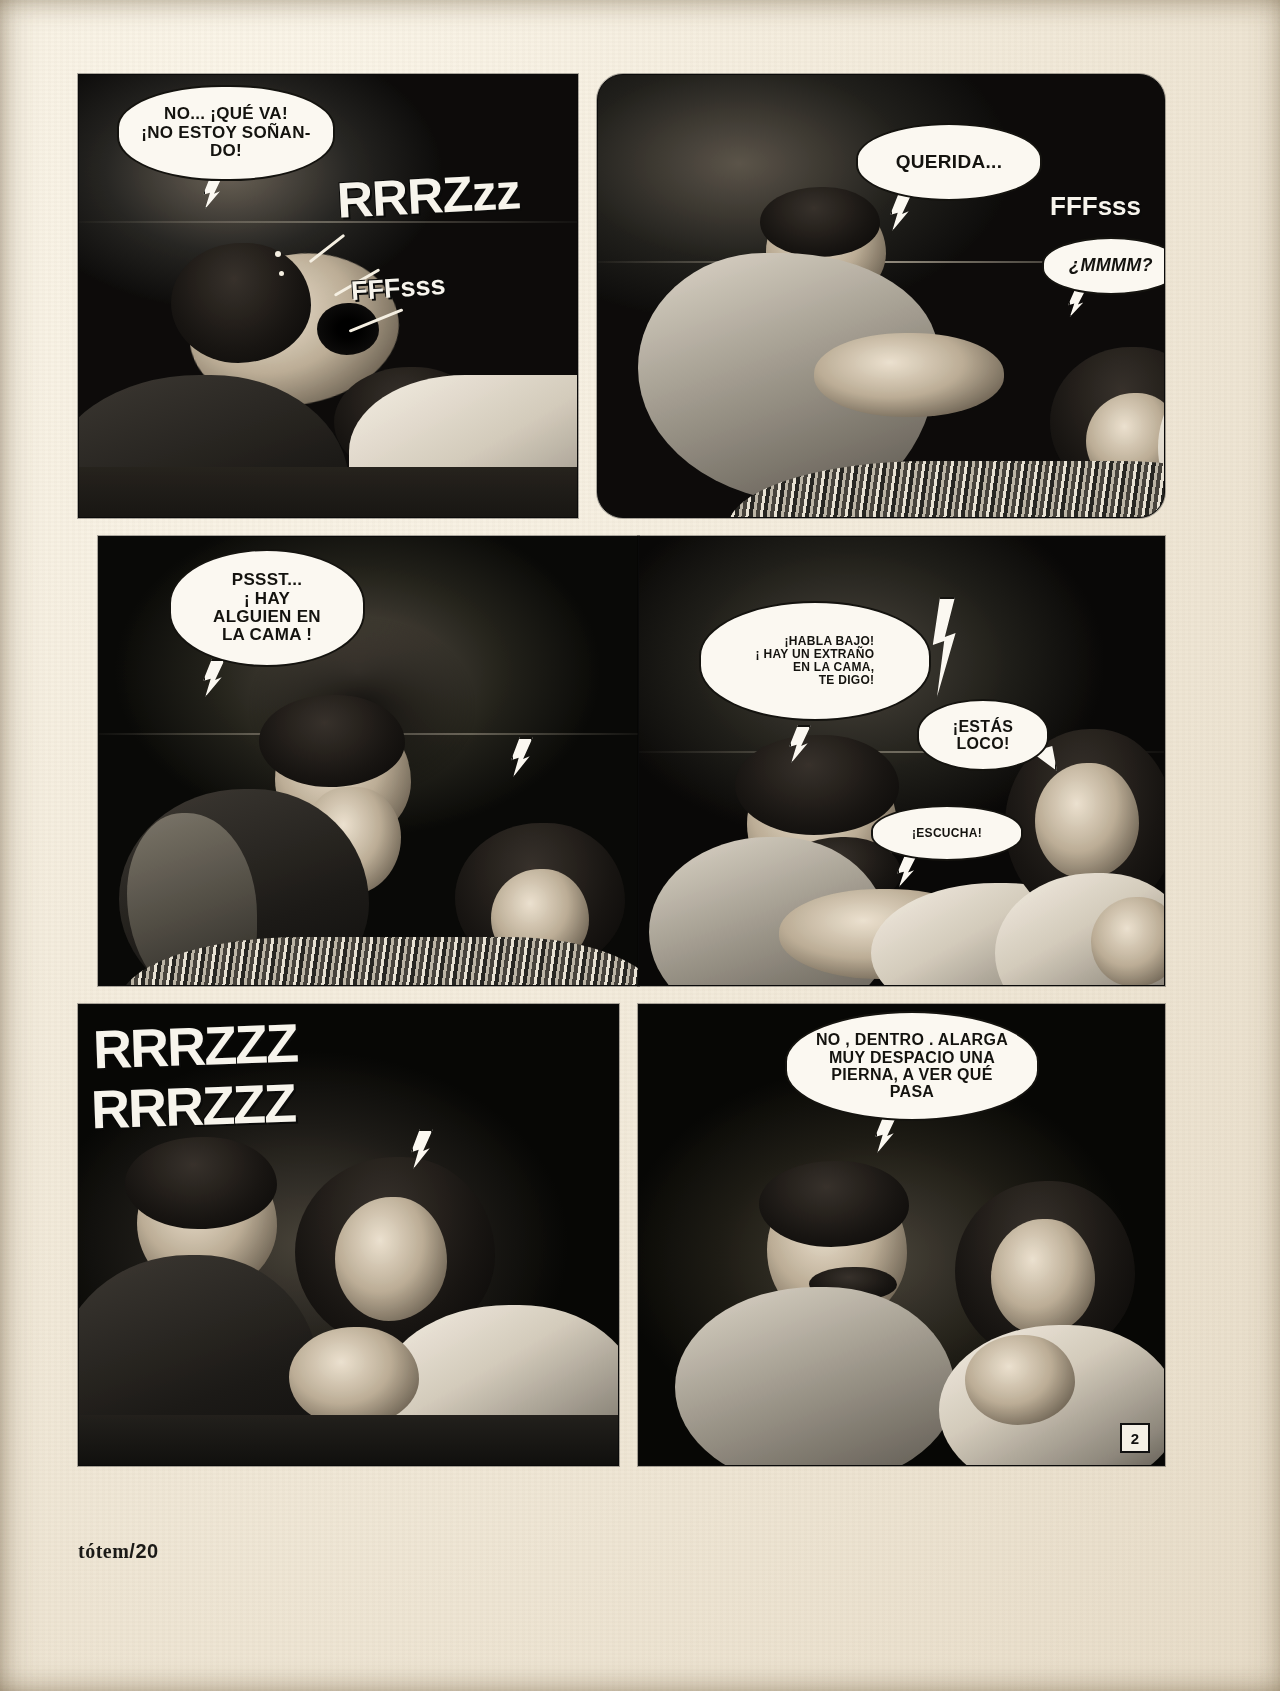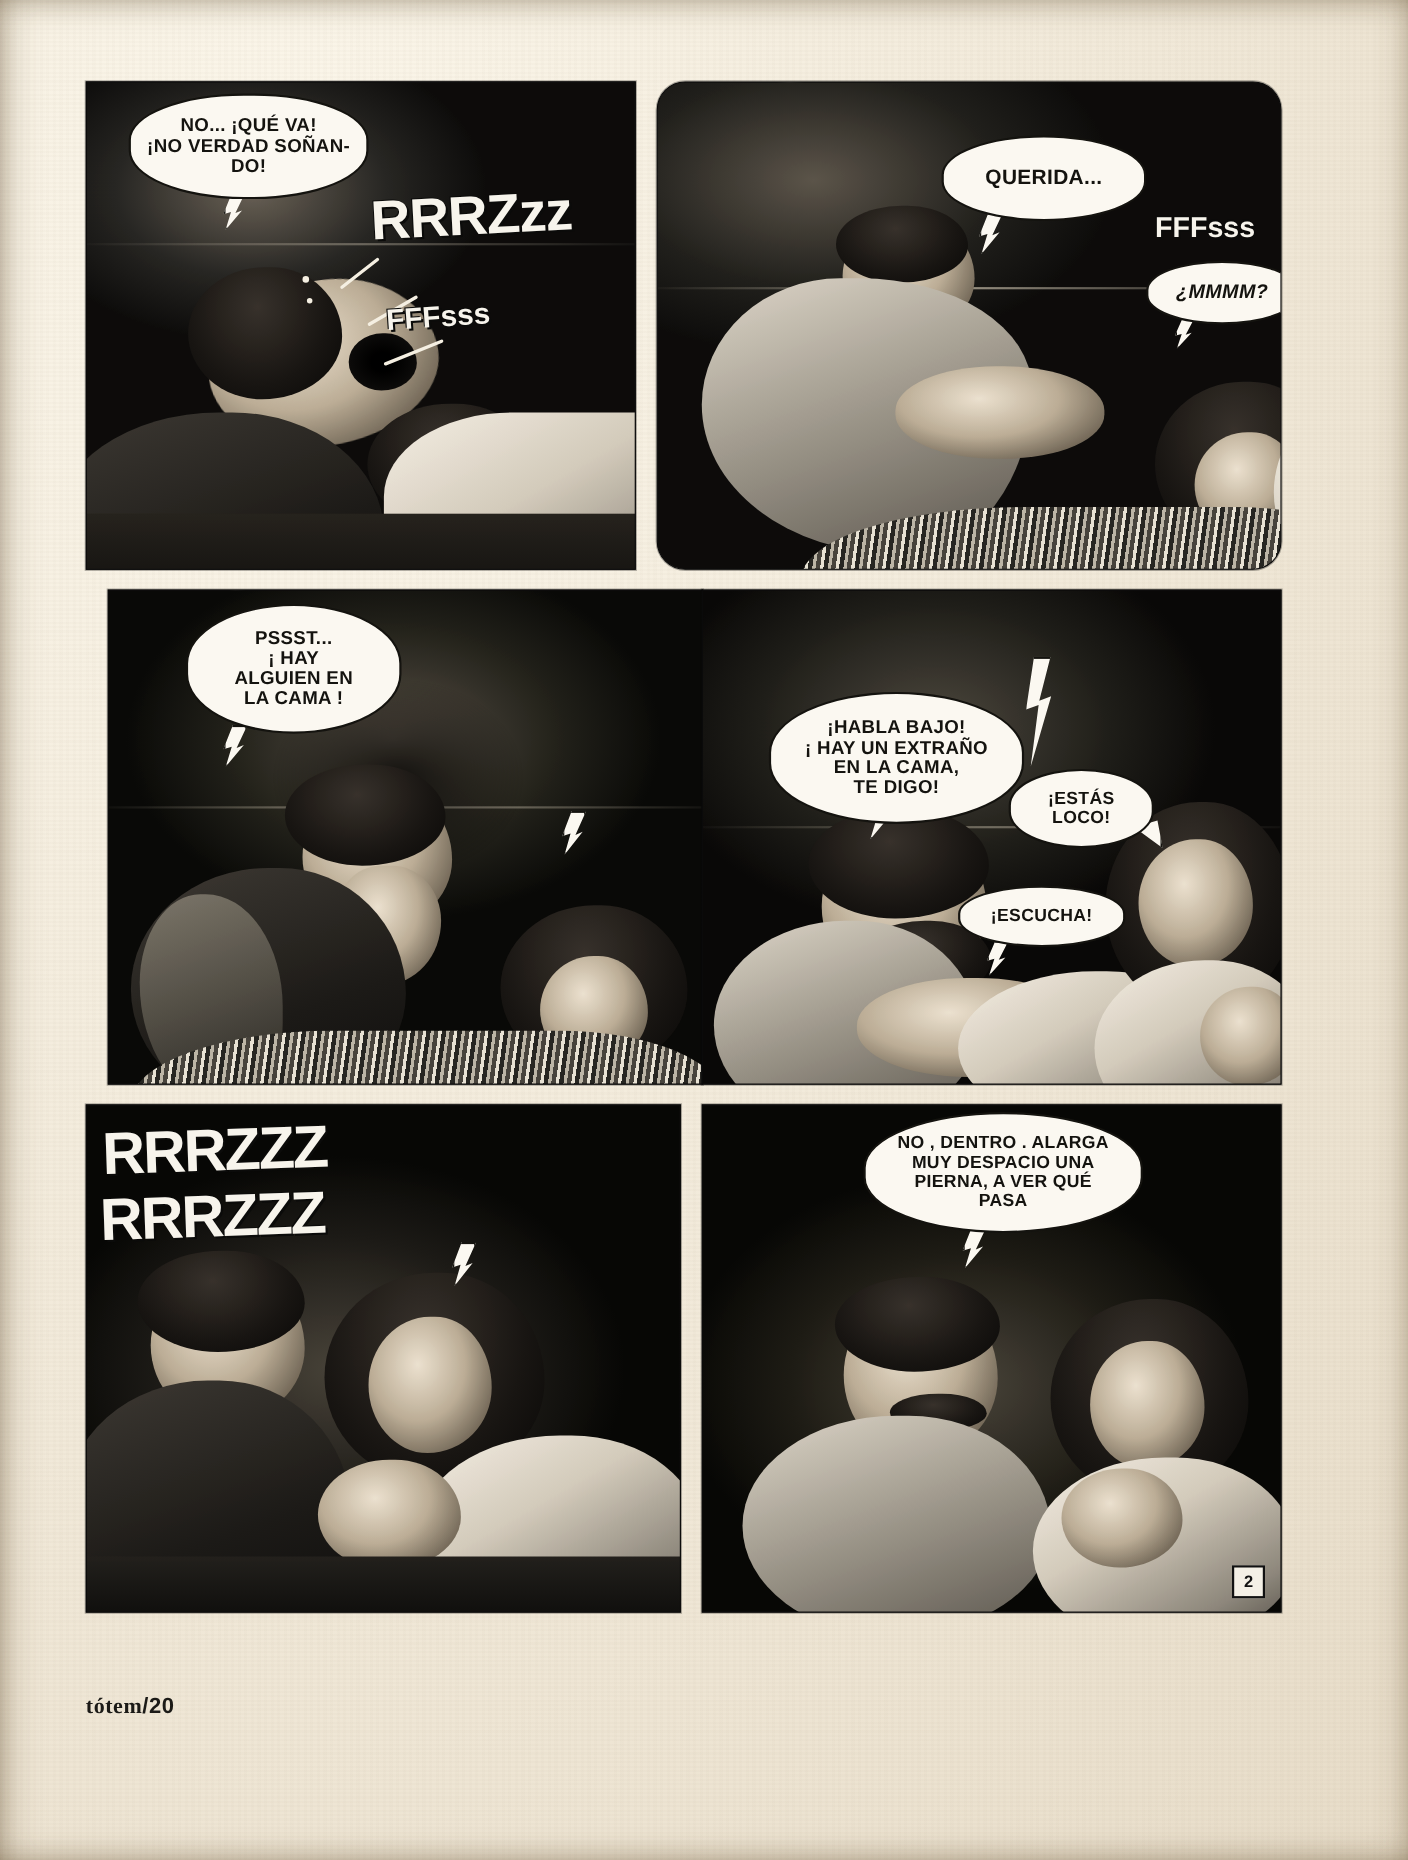--- a/index.html
+++ b/index.html
@@ -215,21 +215,21 @@
 
       <div class="stroke" style="left:226px; top:172px; width:44px; height:3px; transform:rotate(-38deg);"></div>
       <div class="stroke" style="left:252px; top:206px; width:52px; height:3px; transform:rotate(-30deg);"></div>
       <div class="stroke" style="left:268px; top:244px; width:58px; height:3px; transform:rotate(-22deg);"></div>
       <div class="dot" style="left:196px; top:176px; width:6px; height:6px;"></div>
       <div class="dot" style="left:200px; top:196px; width:5px; height:5px;"></div>
     </div>
 
     <div class="balloon" style="left:38px; top:10px; width:218px; height:96px; font-size:17px; border-radius:48% 48% 48% 48% / 44% 44% 46% 46%;">
       <span class="txt">NO... ¡QUÉ VA!
-¡NO VERDAD SOÑAN-
+¡NO ESTOY SOÑAN-
 DO!</span>
     </div>
     <div class="bolt" style="left:124px; top:100px; width:16px; height:30px; clip-path:polygon(40% 0%, 100% 0%, 55% 55%, 85% 48%, 10% 100%, 35% 52%, 0% 58%);"></div>
 
     <div class="sfx" style="left:258px; top:92px; font-size:50px; letter-spacing:-1px; transform:rotate(-3deg);">
       <span>RRRZzz</span>
     </div>
     <div class="sfx" style="left:272px; top:198px; font-size:27px; transform:rotate(-4deg);">
       <span>FFFsss</span>
     </div>
@@ -313,35 +313,35 @@
       <div class="blob sheet" style="left:232px; top:346px; width:250px; height:140px;"></div>
 
       <div class="blob hair-dark" style="left:366px; top:192px; width:170px; height:190px;"></div>
       <div class="blob skin" style="left:396px; top:226px; width:104px; height:116px;"></div>
       <div class="blob sheet" style="left:356px; top:336px; width:200px; height:160px;"></div>
       <div class="blob skin" style="left:452px; top:360px; width:90px; height:90px;"></div>
     </div>
 
     <div class="bolt" style="left:292px; top:60px; width:26px; height:96px; clip-path:polygon(30% 0%, 80% 0%, 46% 40%, 82% 36%, 20% 100%, 44% 44%, 6% 48%);"></div>
 
-    <div class="balloon" style="left:60px; top:92px; width:232px; height:120px; font-size:17px;">
+    <div class="balloon" style="left:60px; top:64px; width:232px; height:120px; font-size:12px;text-align:right;">
       <span class="txt">¡HABLA BAJO!
 ¡ HAY UN EXTRAÑO
 EN LA CAMA,
 TE DIGO!</span>
     </div>
     <div class="bolt" style="left:150px; top:188px; width:18px; height:34px; clip-path:polygon(40% 0%, 100% 0%, 55% 55%, 85% 48%, 10% 100%, 35% 52%, 0% 58%);"></div>
 
     <div class="balloon" style="left:278px; top:162px; width:132px; height:72px; font-size:16px;">
       <span class="txt">¡ESTÁS
 LOCO!</span>
     </div>
     <div class="bolt" style="left:384px; top:196px; width:30px; height:34px; clip-path:polygon(0% 10%, 60% 0%, 40% 46%, 86% 34%, 100% 100%, 42% 62%, 8% 60%);"></div>
 
-    <div class="balloon" style="left:232px; top:268px; width:152px; height:56px; font-size:16px;">
+    <div class="balloon" style="left:232px; top:268px; width:152px; height:56px; font-size:12px;">
       <span class="txt">¡ESCUCHA!</span>
     </div>
     <div class="bolt" style="left:258px; top:318px; width:16px; height:28px; clip-path:polygon(40% 0%, 100% 0%, 55% 55%, 85% 48%, 10% 100%, 35% 52%, 0% 58%);"></div>
   </div>
 
   <div class="panel" style="left:0px; top:930px; width:539px; height:460px;">
     <div class="photo">
       <div class="room" style="background:radial-gradient(ellipse 58% 50% at 42% 52%, #4a453c 0%, #211f1b 52%, #0d0d0b 84%), linear-gradient(180deg,#121210,#09090a);"></div>
 
       <div class="blob skin" style="left:58px; top:148px; width:140px; height:140px;"></div>

